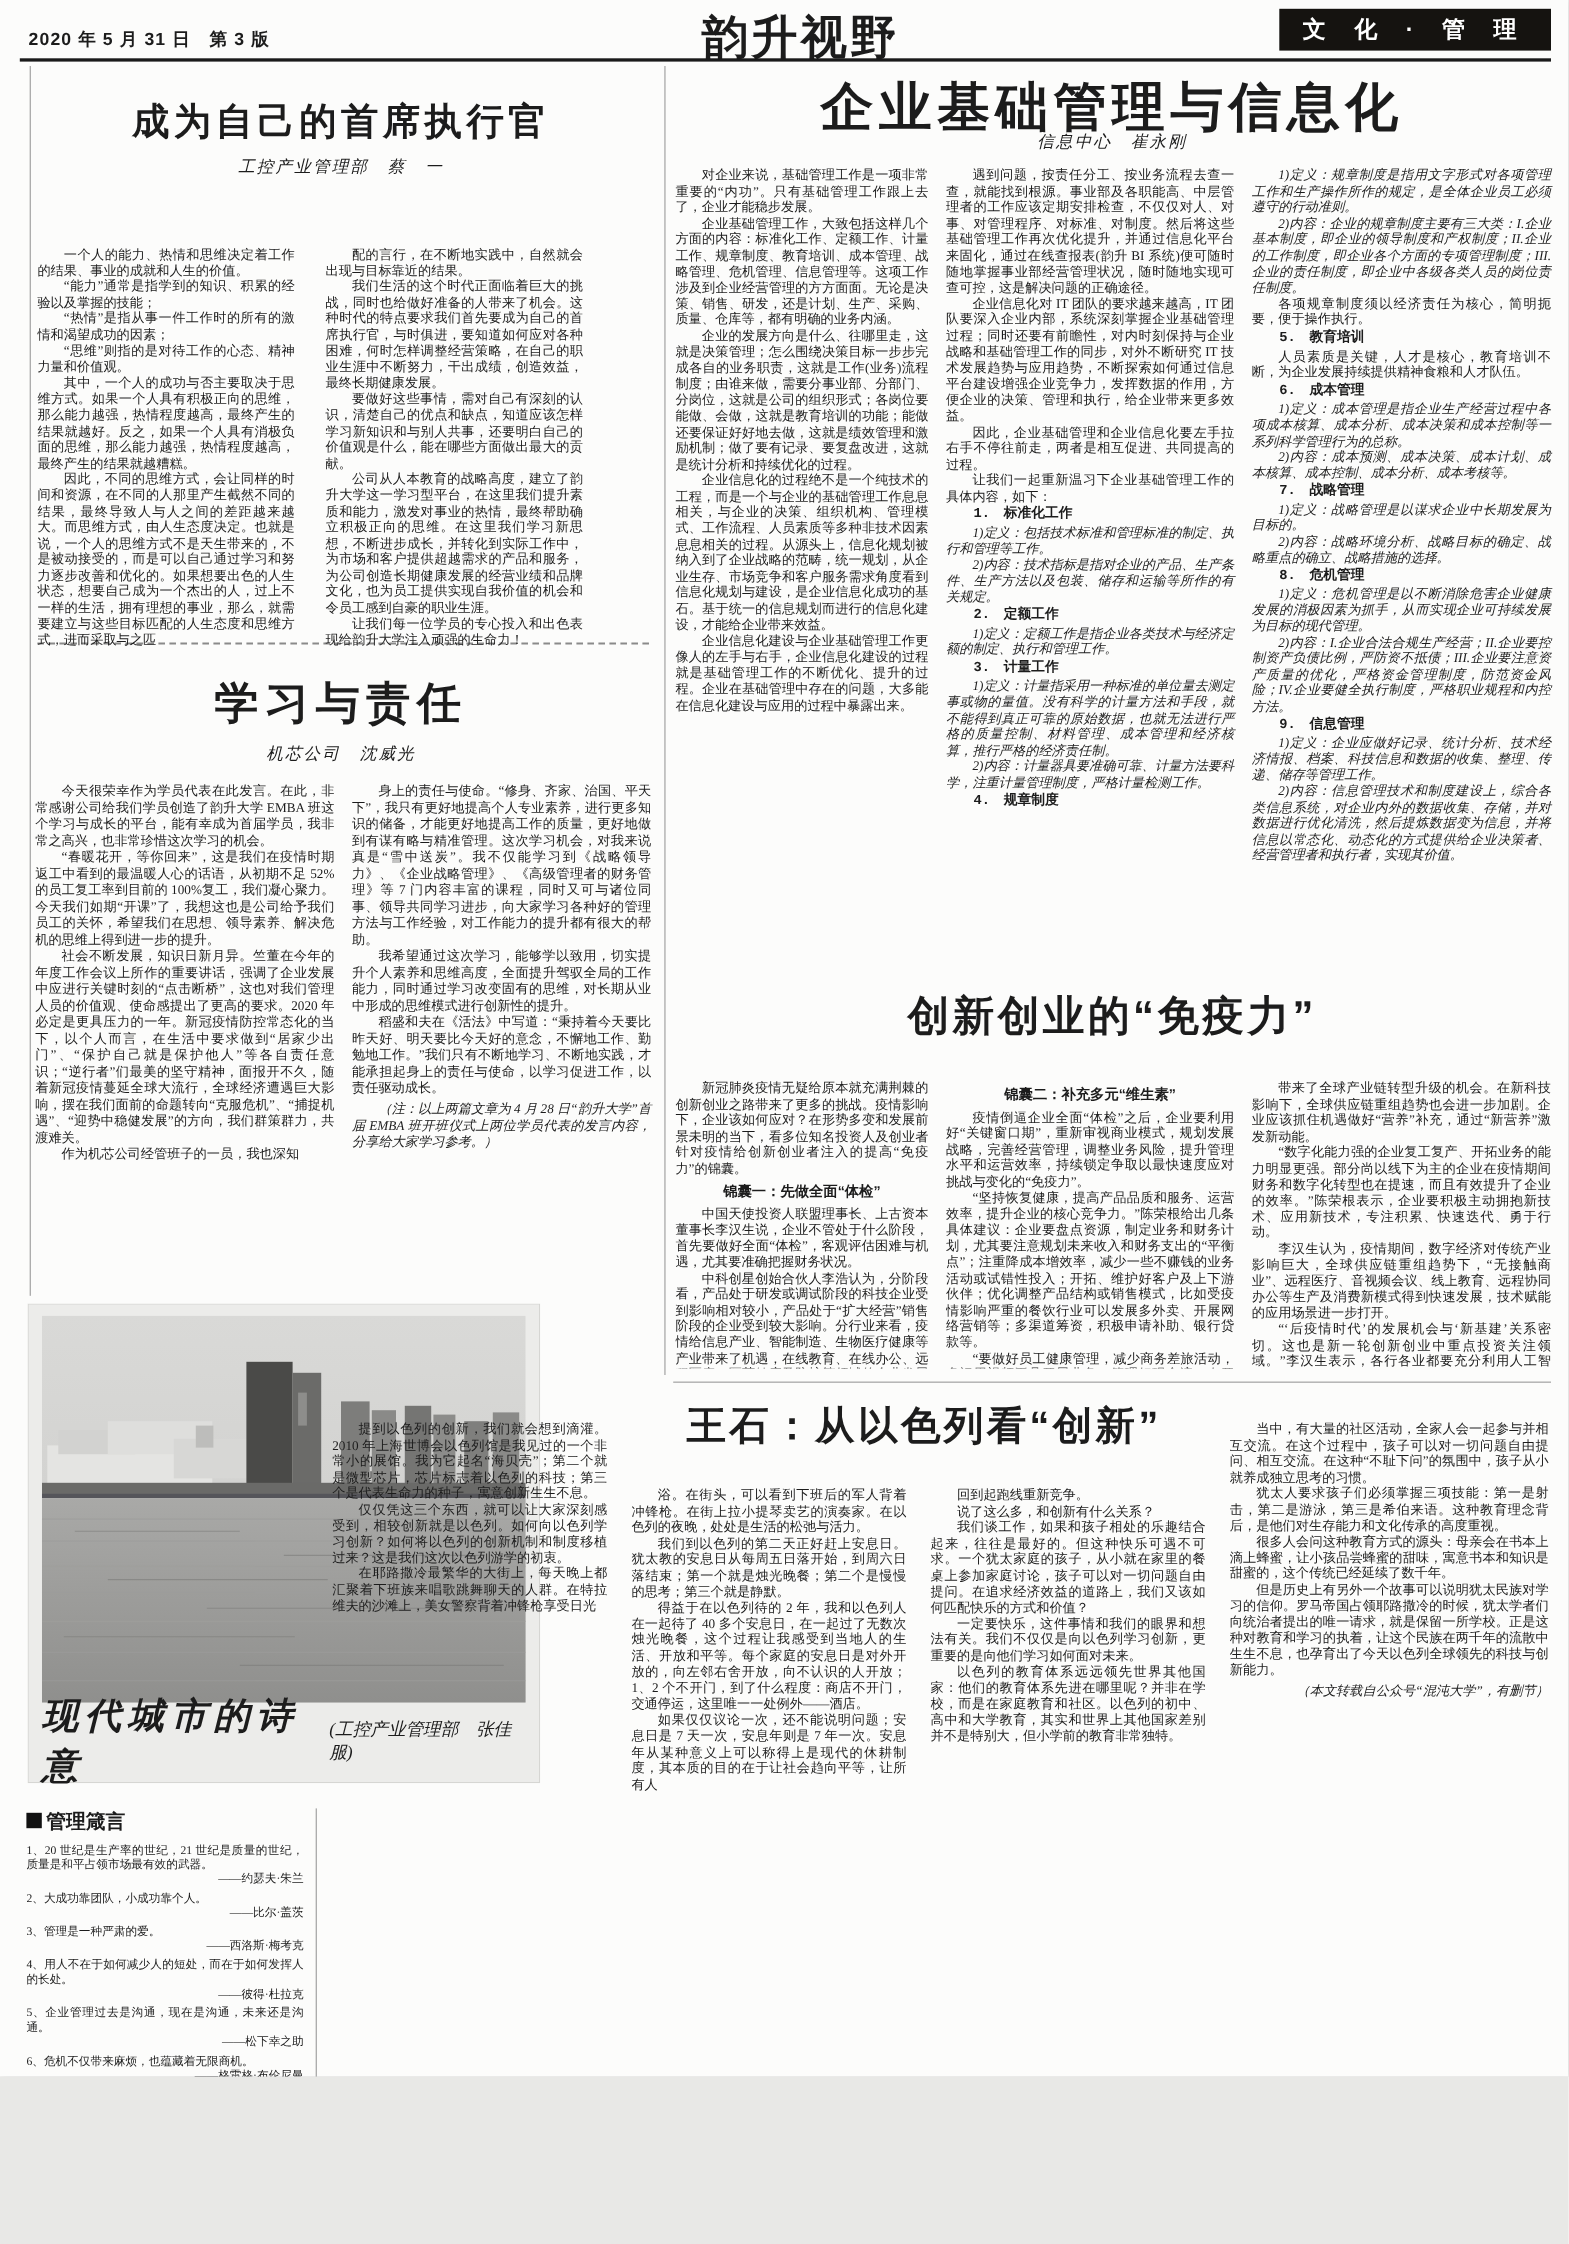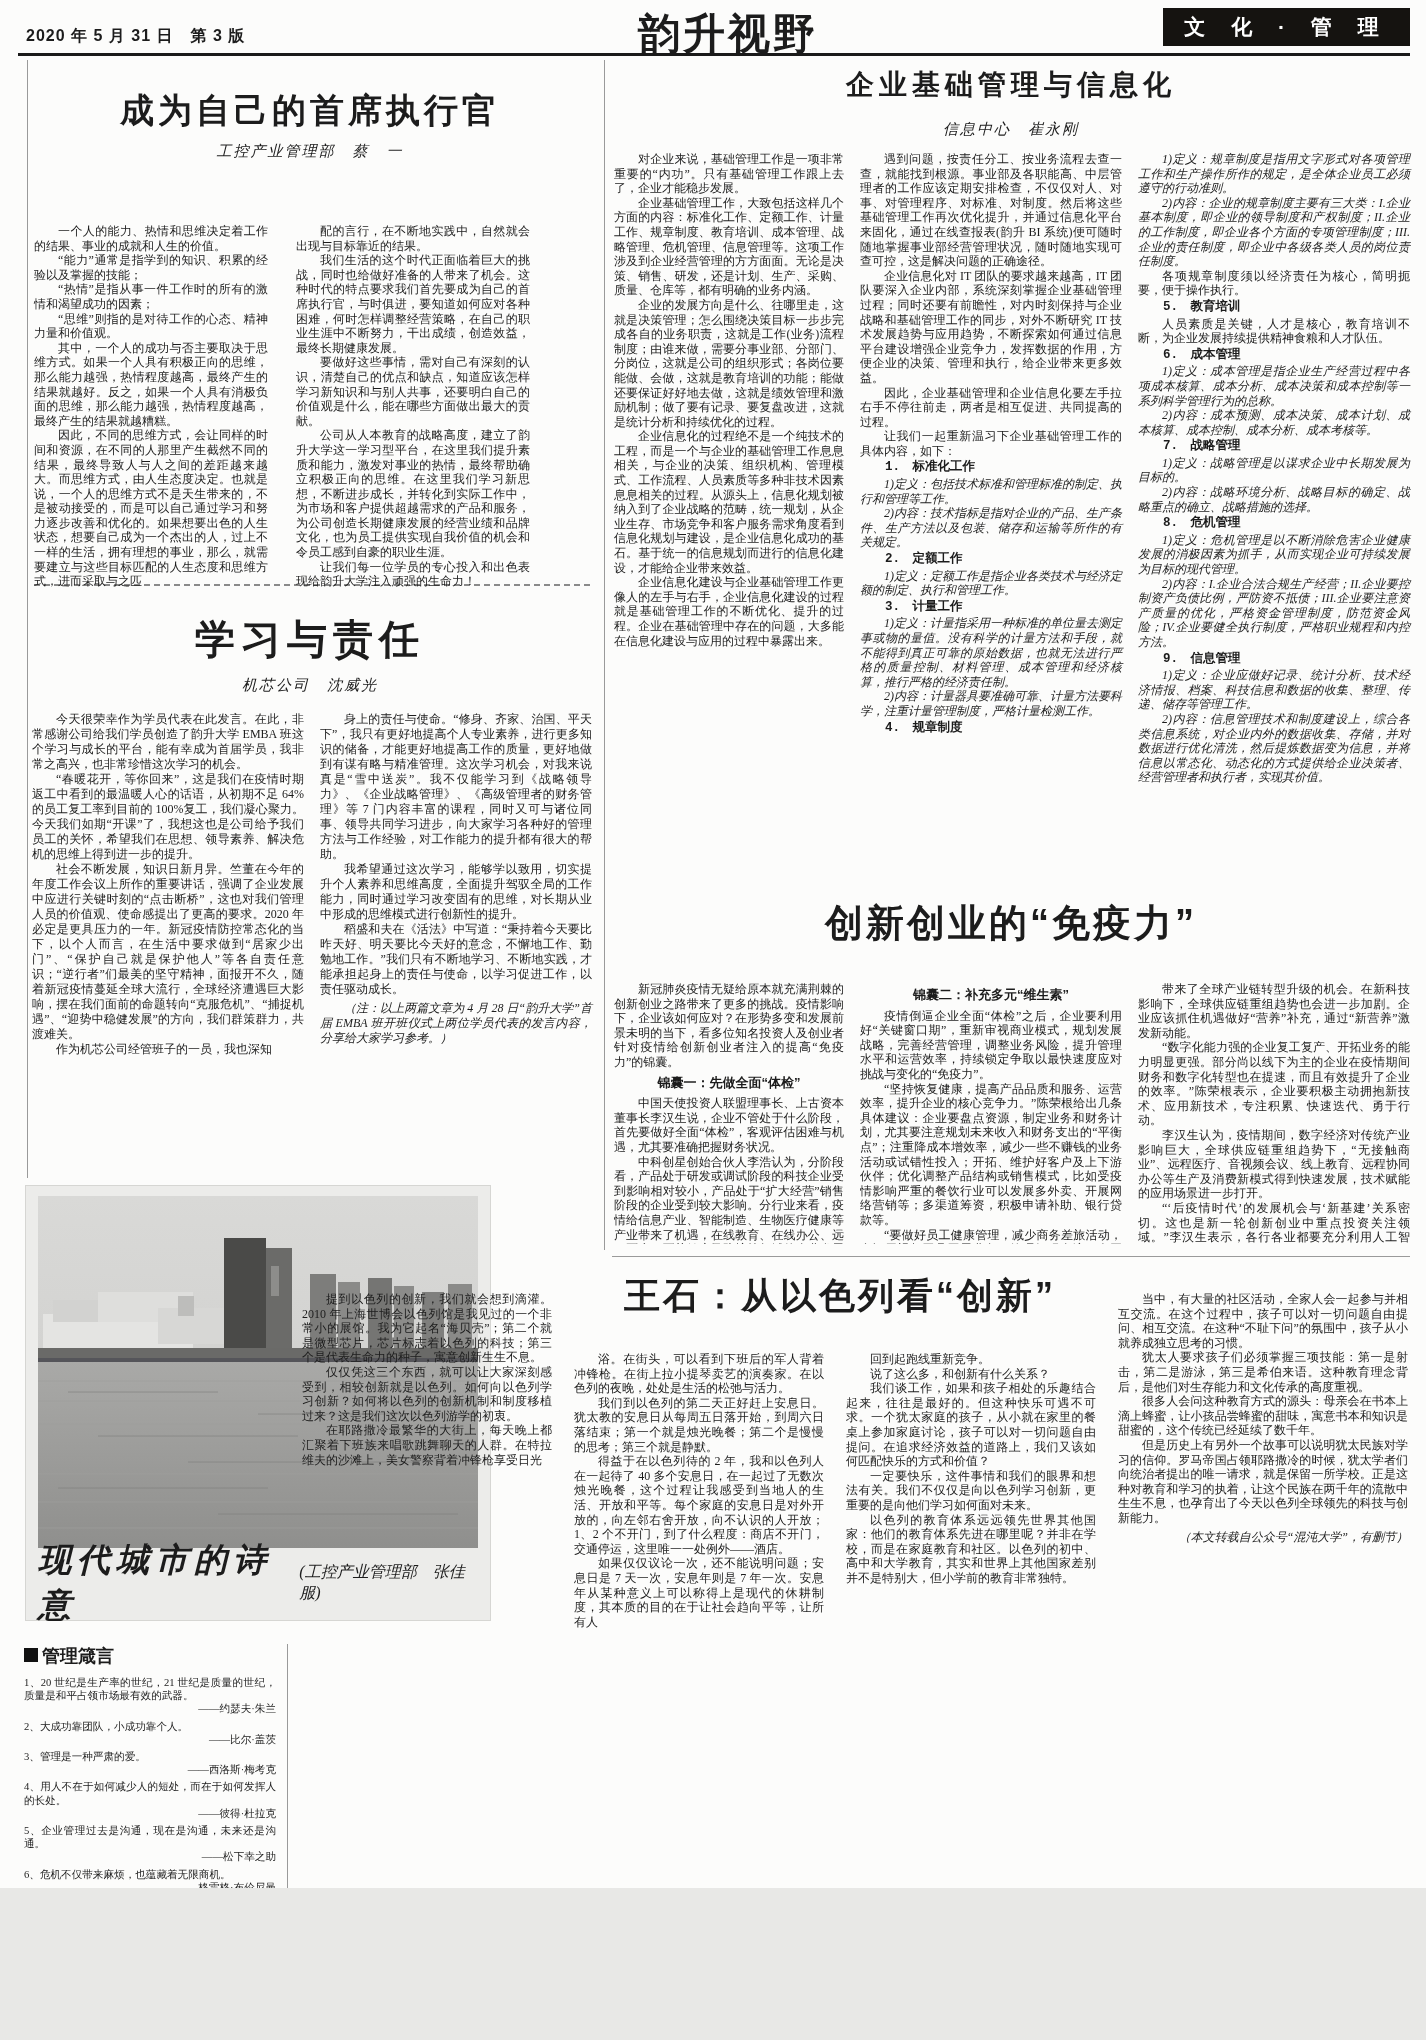--- a/index.html
+++ b/index.html
@@ -50,21 +50,21 @@
   .photo-credit{margin-left:auto;font-size:16px;font-style:italic;}
   
   .maxims-hdr{position:absolute;left:24px;top:1644px;font-family:"Liberation Sans",sans-serif;
               font-size:18px;font-weight:bold;}
   .maxims-hdr .sq{display:inline-block;width:14px;height:14px;background:#111;margin-right:4px;}
   .maxims{position:absolute;left:24px;top:1676px;width:252px;font-size:10.6px;line-height:13.2px;
           text-align:justify;}
   .mx-q{margin:0;}
   .mx-a{margin:0 0 4px;text-align:right;}
   
-  .art2-title{position:absolute;left:612px;top:66px;width:798px;font-size:28px;letter-spacing:5px;}
+  .art2-title{position:absolute;left:612px;top:66px;width:798px;font-size:48px;letter-spacing:5px;}
   .art2-byline{position:absolute;left:612px;top:120px;width:798px;}
   .art2-cols{position:absolute;left:614px;top:152px;width:796px;gap:16px;}
   .art2-c1{width:230px;}
   .art2-c2{width:262px;}
   .art2-c3{width:272px;}
   
   .art4-title{position:absolute;left:612px;top:898px;width:798px;font-size:38px;letter-spacing:3px;}
   .art4-cols{position:absolute;left:614px;top:982px;width:796px;gap:16px;}
   .art4-cols .col{height:262px;overflow:hidden;}
   
@@ -108,21 +108,21 @@
         <p class="b-p">公司从人本教育的战略高度，建立了韵升大学这一学习型平台，在这里我们提升素质和能力，激发对事业的热情，最终帮助确立积极正向的思维。在这里我们学习新思想，不断进步成长，并转化到实际工作中，为市场和客户提供超越需求的产品和服务，为公司创造长期健康发展的经营业绩和品牌文化，也为员工提供实现自我价值的机会和令员工感到自豪的职业生涯。</p>
         <p class="b-p">让我们每一位学员的专心投入和出色表现给韵升大学注入顽强的生命力！</p>
       </div>
   </div>
 
   <div class="a-title art3-title">学习与责任</div>
   <div class="a-byline art3-byline">机芯公司　沈威光</div>
   <div class="cols art3-cols">
     <div class="col">
         <p class="b-p">今天很荣幸作为学员代表在此发言。在此，非常感谢公司给我们学员创造了韵升大学 EMBA 班这个学习与成长的平台，能有幸成为首届学员，我非常之高兴，也非常珍惜这次学习的机会。</p>
-        <p class="b-p">“春暖花开，等你回来”，这是我们在疫情时期返工中看到的最温暖人心的话语，从初期不足 64%的员工复工率到目前的 100%复工，我们凝心聚力。今天我们如期“开课”了，我想这也是公司给予我们员工的关怀，希望我们在思想、领导素养、解决危机的思维上得到进一步的提升。</p>
+        <p class="b-p">“春暖花开，等你回来”，这是我们在疫情时期返工中看到的最温暖人心的话语，从初期不足 52%的员工复工率到目前的 100%复工，我们凝心聚力。今天我们如期“开课”了，我想这也是公司给予我们员工的关怀，希望我们在思想、领导素养、解决危机的思维上得到进一步的提升。</p>
         <p class="b-p">社会不断发展，知识日新月异。竺董在今年的年度工作会议上所作的重要讲话，强调了企业发展中应进行关键时刻的“点击断桥”，这也对我们管理人员的价值观、使命感提出了更高的要求。2020 年必定是更具压力的一年。新冠疫情防控常态化的当下，以个人而言，在生活中要求做到“居家少出门”、“保护自己就是保护他人”等各自责任意识；“逆行者”们最美的坚守精神，面报开不久，随着新冠疫情蔓延全球大流行，全球经济遭遇巨大影响，摆在我们面前的命题转向“克服危机”、“捕捉机遇”、“迎势中稳健发展”的方向，我们群策群力，共渡难关。</p>
         <p class="b-p">作为机芯公司经管班子的一员，我也深知</p>
       </div>
     <div class="col">
         <p class="b-p">身上的责任与使命。“修身、齐家、治国、平天下”，我只有更好地提高个人专业素养，进行更多知识的储备，才能更好地提高工作的质量，更好地做到有谋有略与精准管理。这次学习机会，对我来说真是“雪中送炭”。我不仅能学习到《战略领导力》、《企业战略管理》、《高级管理者的财务管理》等 7 门内容丰富的课程，同时又可与诸位同事、领导共同学习进步，向大家学习各种好的管理方法与工作经验，对工作能力的提升都有很大的帮助。</p>
         <p class="b-p">我希望通过这次学习，能够学以致用，切实提升个人素养和思维高度，全面提升驾驭全局的工作能力，同时通过学习改变固有的思维，对长期从业中形成的思维模式进行创新性的提升。</p>
         <p class="b-p">稻盛和夫在《活法》中写道：“秉持着今天要比昨天好、明天要比今天好的意念，不懈地工作、勤勉地工作。”我们只有不断地学习、不断地实践，才能承担起身上的责任与使命，以学习促进工作，以责任驱动成长。</p>
         <p class="b-note">（注：以上两篇文章为 4 月 28 日“韵升大学”首届 EMBA 班开班仪式上两位学员代表的发言内容，分享给大家学习参考。）</p>
       </div>
   </div>

